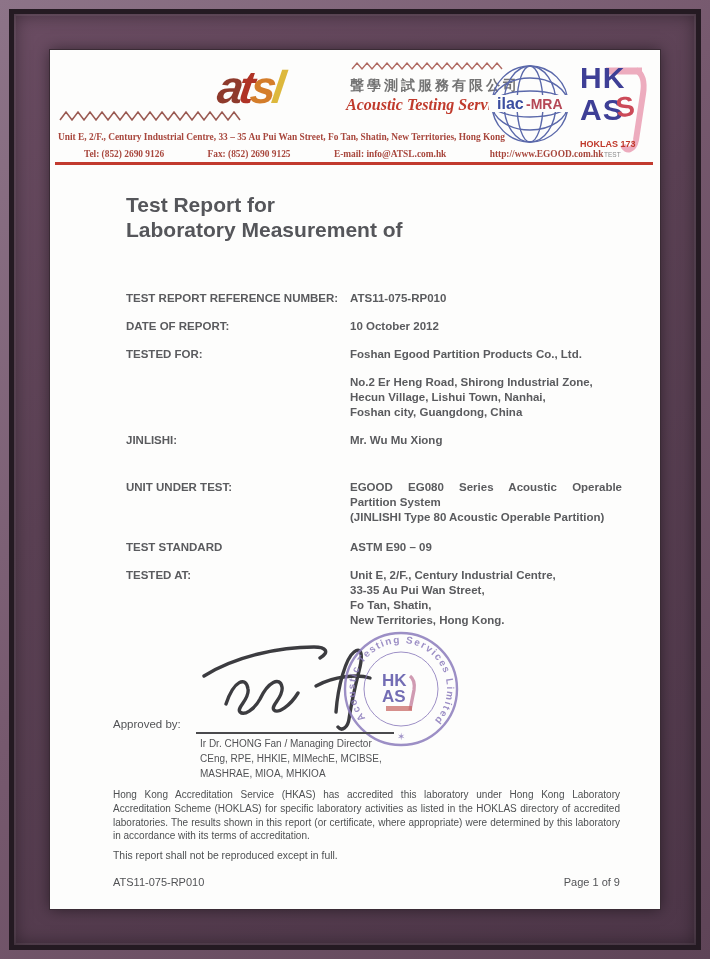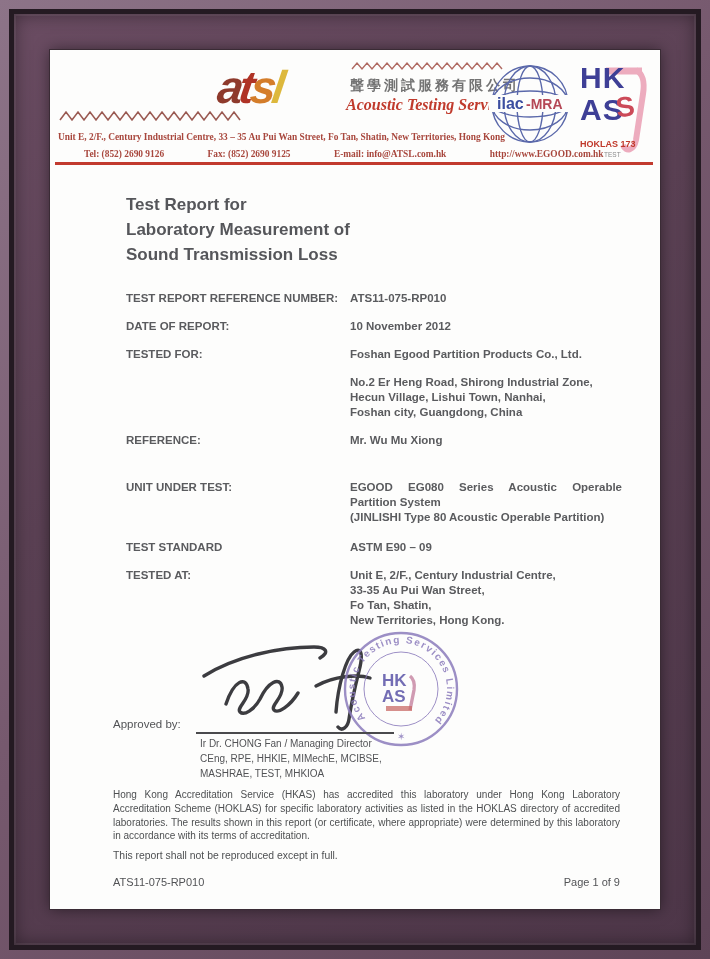--- a/index.html
+++ b/index.html
@@ -27,21 +27,21 @@
   .company-script { position:absolute; left:296px; top:46px; font-family:"Liberation Serif", serif;
     font-style:italic; font-weight:bold; font-size:16px; color:#c03a2c; white-space:nowrap; }
   .addr { position:absolute; left:8px; font-family:"Liberation Serif", serif; font-weight:bold;
     font-size:9.4px; color:#a8473d; white-space:nowrap; }
   .addr1 { top:82px;font-family:Liberation Serif, serif; } .addr2 { top:99px; }
   .addr2 span { margin-right:15px;margin-left:26px; }
   .red-rule { position:absolute; left:5px; top:112px; width:598px; height:3px; background:#c23a2f; }
   .badge { position:absolute; }
 
   
-  .title { position:absolute; left:76px; top:142px; font-size:17px; font-weight:bold;
+  .title { position:absolute; left:76px; top:142px; font-size:21px; font-weight:bold;
     color:#55565a; line-height:25px; }
 
   
   .row { position:absolute; left:76px; width:496px; display:flex; font-size:11.5px;
     font-weight:bold; color:#5a5b5e; line-height:15px;justify-content:center; }
   .flabel { width:224px; flex:none; }
   .fvalue { width:272px; flex:none; white-space:pre-line; }
   .fvalue.justify { text-align:justify; }
 
   
@@ -111,43 +111,42 @@
         <text x="38" y="58" font-size="28" font-weight="bold" fill="#cc4a58" transform="rotate(-8 50 50)">S</text>
         <text x="2" y="89" font-size="9" font-weight="bold" fill="#c0392b">HOKLAS 173</text>
         <text x="26" y="99" font-size="6.5" fill="#8a8a8a">TEST</text>
       </svg>
 
       <div class="red-rule"></div>
 
       <div class="title">
         <div>Test Report for</div>
         <div>Laboratory Measurement of</div>
-        <div>Sound Transmission Loss</div>
       </div>
 
       <div class="row" style="top:241px">
         <div class="flabel">TEST REPORT REFERENCE NUMBER:</div>
         <div class="fvalue">ATS11-075-RP010</div>
       </div>
       <div class="row" style="top:269px">
         <div class="flabel">DATE OF REPORT:</div>
-        <div class="fvalue">10 November 2012</div>
+        <div class="fvalue">10 October 2012</div>
       </div>
       <div class="row" style="top:297px">
         <div class="flabel">TESTED FOR:</div>
         <div class="fvalue">Foshan Egood Partition Products Co., Ltd.</div>
       </div>
       <div class="row" style="top:325px">
         <div class="flabel"></div>
         <div class="fvalue justify">No.2 Er Heng Road, Shirong Industrial Zone,
 Hecun Village, Lishui Town, Nanhai,
 Foshan city, Guangdong, China</div>
       </div>
       <div class="row" style="top:383px">
-        <div class="flabel">REFERENCE:</div>
+        <div class="flabel">JINLISHI:</div>
         <div class="fvalue">Mr. Wu Mu Xiong</div>
       </div>
       <div class="row" style="top:430px">
         <div class="flabel">UNIT UNDER TEST:</div>
         <div class="fvalue justify">EGOOD EG080 Series Acoustic Operable Partition System
 (JINLISHI Type 80 Acoustic Operable Partition)</div>
       </div>
       <div class="row" style="top:490px">
         <div class="flabel">TEST STANDARD</div>
         <div class="fvalue">ASTM E90 – 09</div>
@@ -182,21 +181,21 @@
         <text x="42" y="58" font-size="17" font-weight="bold" fill="#5b55a8">HK</text>
         <text x="42" y="74" font-size="17" font-weight="bold" fill="#5b55a8">AS</text>
         <path d="M70,48 c4,3 5,7 4,14 l-4,20" fill="none" stroke="#c98aa6" stroke-width="3.4"></path>
         <rect x="46" y="78" width="26" height="5" fill="#c0504e" opacity="0.75"></rect>
       </svg>
 
       <div class="approved-by">Approved by:</div>
       <div class="sig-line"></div>
       <div class="approver an1">Ir Dr. CHONG Fan / Managing Director</div>
       <div class="approver an2">CEng, RPE, HHKIE, MIMechE, MCIBSE,</div>
-      <div class="approver an3">MASHRAE, TEST, MHKIOA</div>
+      <div class="approver an3">MASHRAE, MIOA, MHKIOA</div>
 
       <div class="accred">Hong Kong Accreditation Service (HKAS) has accredited this laboratory under Hong Kong Laboratory Accreditation Scheme (HOKLAS) for specific laboratory activities as listed in the HOKLAS directory of accredited laboratories. The results shown in this report (or certificate, where appropriate) were determined by this laboratory in accordance with its terms of accreditation.</div>
       <div class="repro">This report shall not be reproduced except in full.</div>
       <div class="bottom-row">
         <span>ATS11-075-RP010</span>
         <span>Page 1 of 9</span>
       </div>
 
    </div>
   </div>

